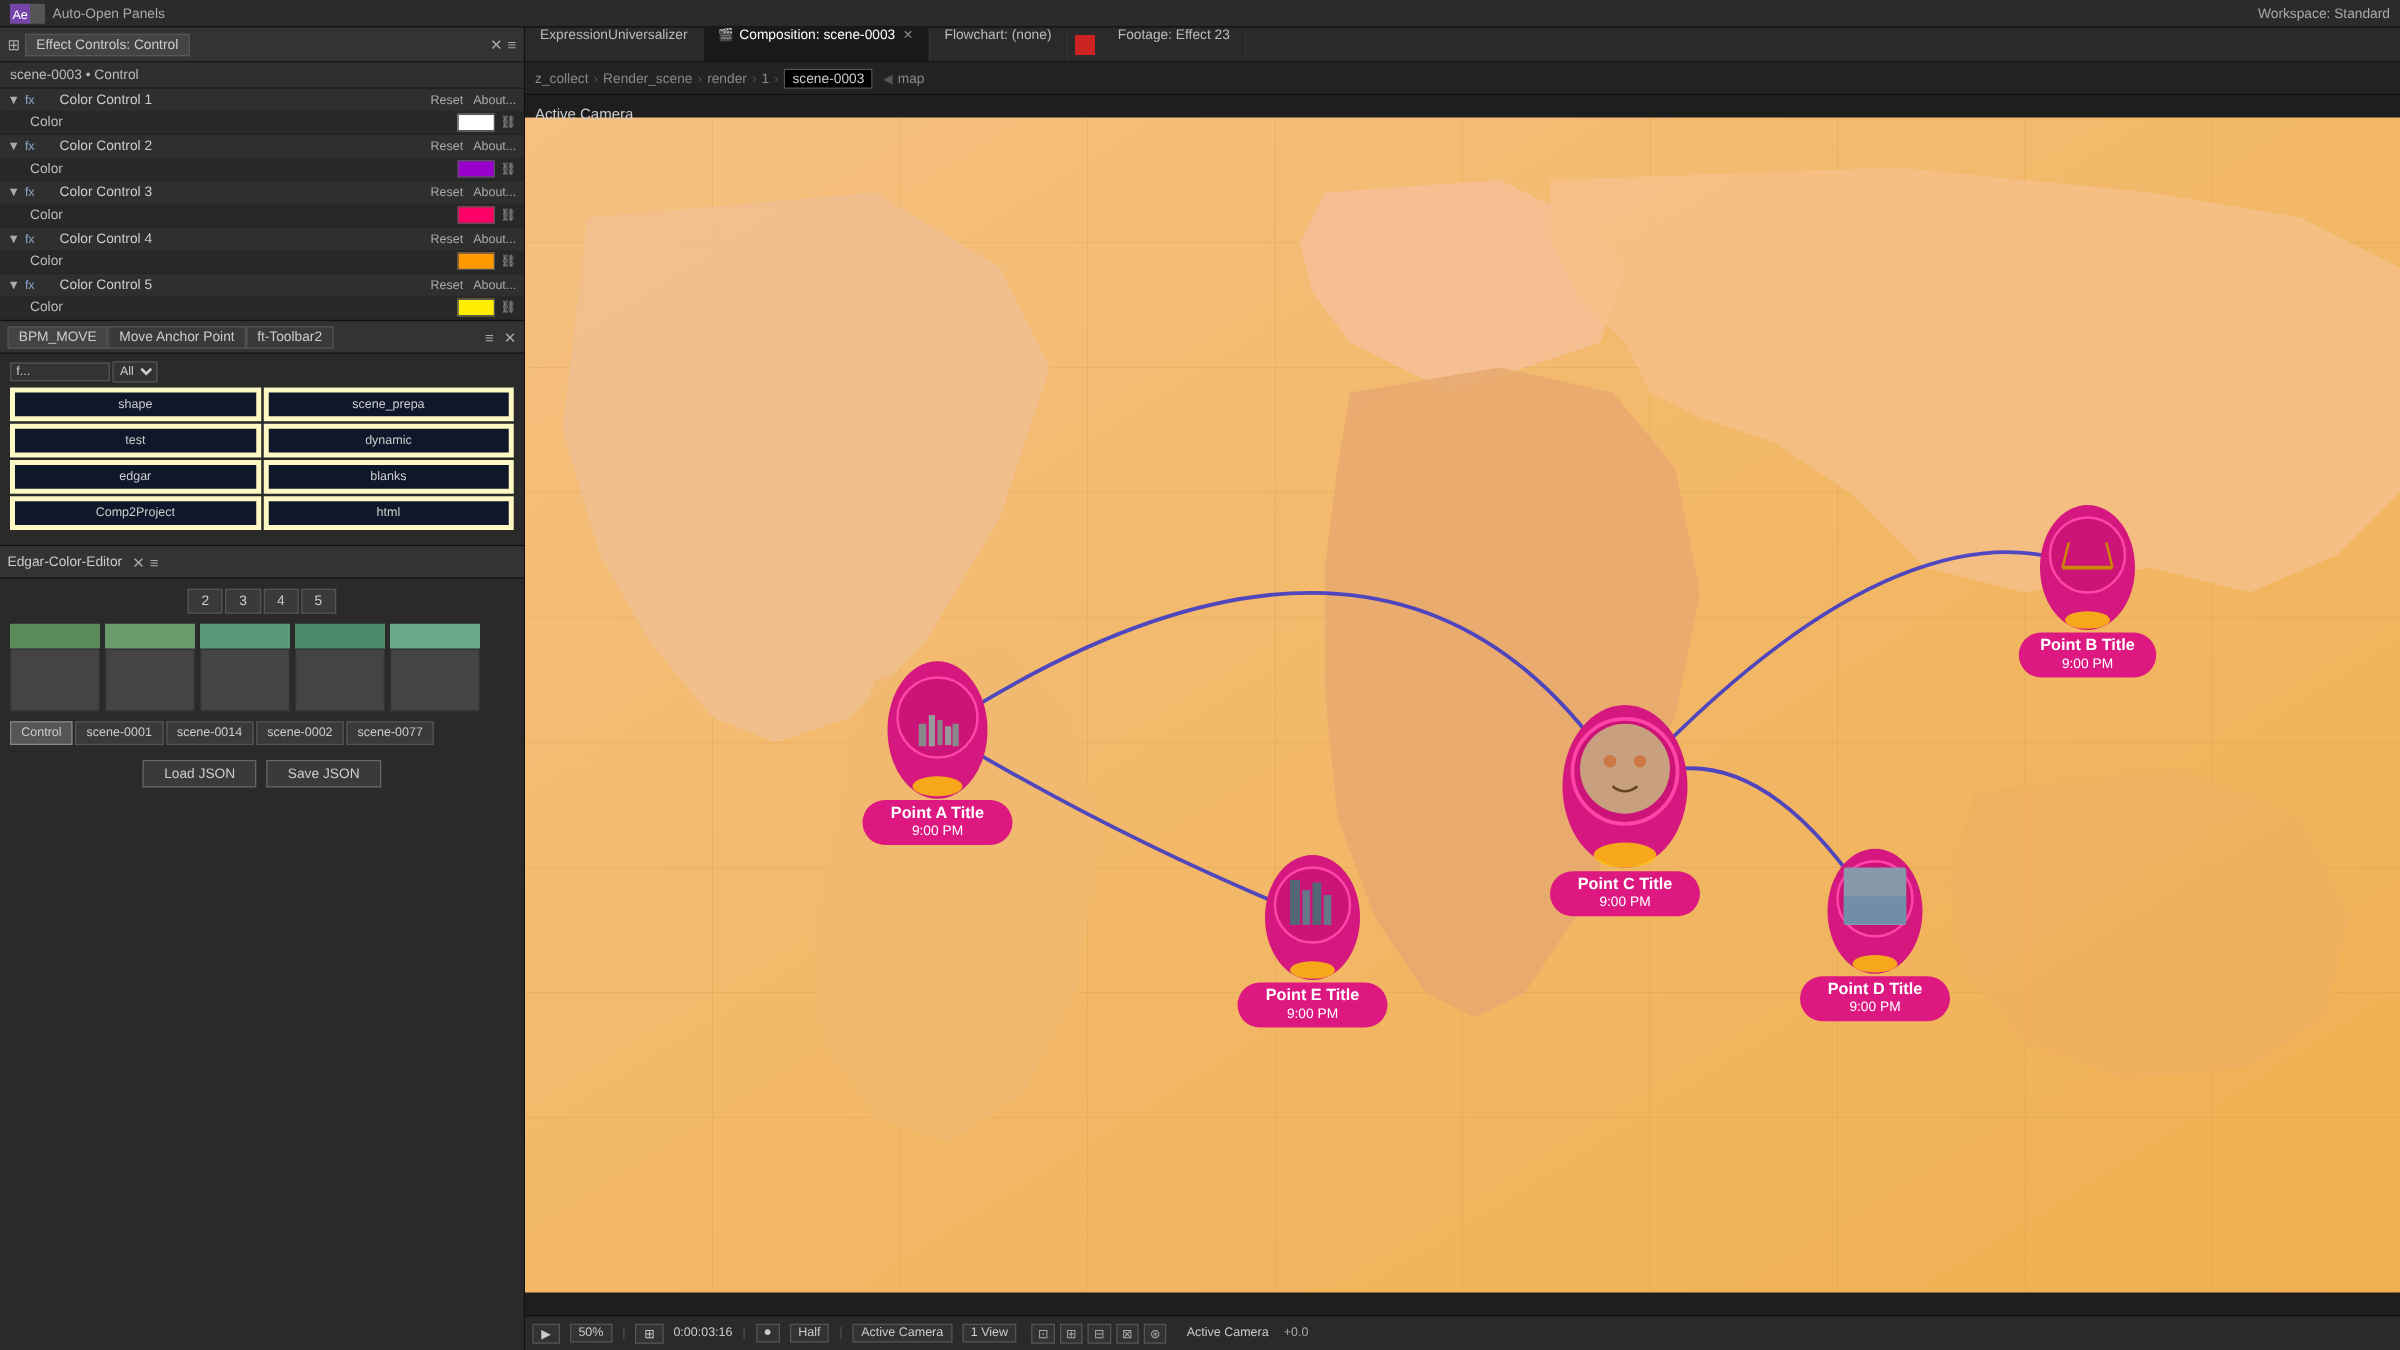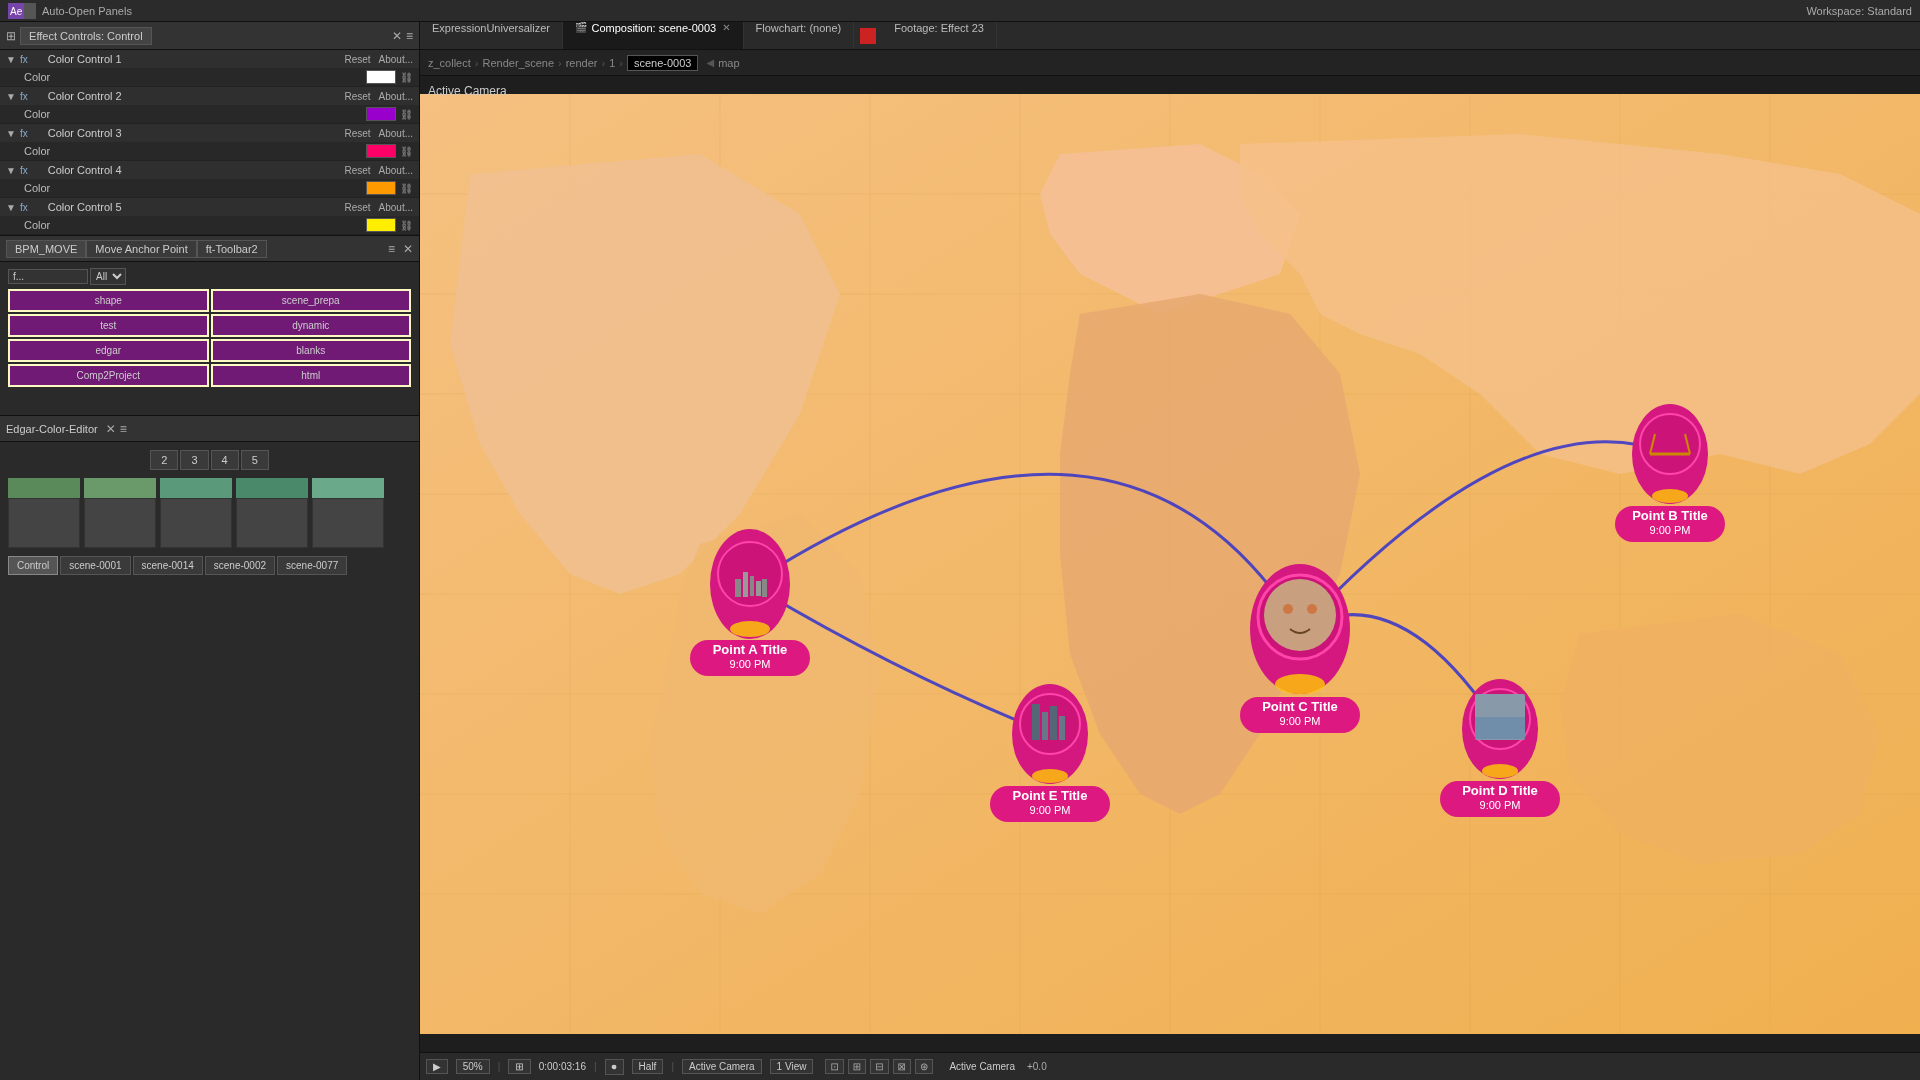--- a/index.html
+++ b/index.html
@@ -42,21 +42,21 @@
     
     .toolbar-panel { flex: 0 0 180px; background: #2a2a2a; border-top: 1px solid #111; }
     .toolbar-header { height: 26px; background: #333; display: flex; align-items: center; padding: 0 6px; border-bottom: 1px solid #111; gap: 4px; }
     .toolbar-tab { background: #3a3a3a; border: 1px solid #555; color: #ccc; padding: 2px 8px; font-size: 11px; cursor: pointer; }
     .toolbar-tab.active { background: #444; }
     .toolbar-content { padding: 4px; }
     .toolbar-search { display: flex; align-items: center; padding: 2px 4px; }
     .toolbar-search input { background: #333; border: 1px solid #555; color: #ccc; font-size: 10px; padding: 1px 4px; width: 80px; }
     .toolbar-search select { background: #333; border: 1px solid #555; color: #ccc; font-size: 10px; padding: 1px; margin-left: 2px; }
     .btn-grid { display: grid; grid-template-columns: 1fr 1fr; gap: 2px; padding: 2px 4px; }
-    .tb-btn { background: #701a75; border: 2px solid #fef9c3; color: #ccc; padding: 4px 6px; font-size: 10px; cursor: pointer; }
+    .tb-btn { background: #0f172a; border: 4px solid #fef9c3; color: #ccc; padding: 4px 6px; font-size: 10px; cursor: pointer; }
 
     
     .edgar-panel { flex: 1; background: #2a2a2a; border-top: 1px solid #111; display: flex; flex-direction: column; }
     .edgar-header { height: 26px; background: #333; display: flex; align-items: center; padding: 0 6px; border-bottom: 1px solid #111; }
     .edgar-tab { color: #ccc; font-size: 11px; margin-right: 8px; }
     .edgar-close { color: #aaa; cursor: pointer; font-size: 12px; }
     .edgar-content { flex: 1; padding: 4px; display: flex; flex-direction: column; }
     .edgar-tabs { display: flex; gap: 2px; padding: 4px; justify-content: center; }
     .edgar-tab-btn { background: #3a3a3a; border: 1px solid #555; color: #ccc; padding: 3px 10px; font-size: 11px; cursor: pointer; }
     .color-swatches { display: flex; gap: 4px; padding: 4px; }
@@ -115,20 +115,21 @@
   <div class="left-panel">
 
     <div class="panel-header">
       <span style="color:#aaa;font-size:12px;">⊞</span>
       <div class="panel-tab active">Effect Controls: Control</div>
       <span class="panel-close">✕</span>
       <span class="panel-menu-btn">≡</span>
     </div>
 
     <div class="effect-controls">
+      <div class="ec-title">scene-0003 • Control</div>
 
       <div id="color-controls-container">
           <div class="color-control">
     <div class="color-control-header">
       <span class="cc-arrow">▼</span>
       <span class="cc-fx">fx</span>
       <span class="cc-name">Color Control 1</span>
       <span class="cc-reset">Reset</span>
       <span class="cc-about">About...</span>
     </div>
@@ -260,20 +261,24 @@
     <div class="swatch-bottom"></div>
   </div>
           </div>
         <div class="edgar-scene-btns" id="edgar-scene-btns">
             <button class="scene-btn active">Control</button>
             <button class="scene-btn">scene-0001</button>
             <button class="scene-btn">scene-0014</button>
             <button class="scene-btn">scene-0002</button>
             <button class="scene-btn">scene-0077</button>
           </div>
+        <div class="edgar-actions">
+          <button class="action-btn">Load JSON</button>
+          <button class="action-btn">Save JSON</button>
+        </div>
       </div>
     </div>
 
   </div>
 
   <div class="right-panel">
 
     <div class="comp-tabs" id="comp-tabs-container">
         <div class="comp-tab">
           <span>ExpressionUniversalizer</span>

